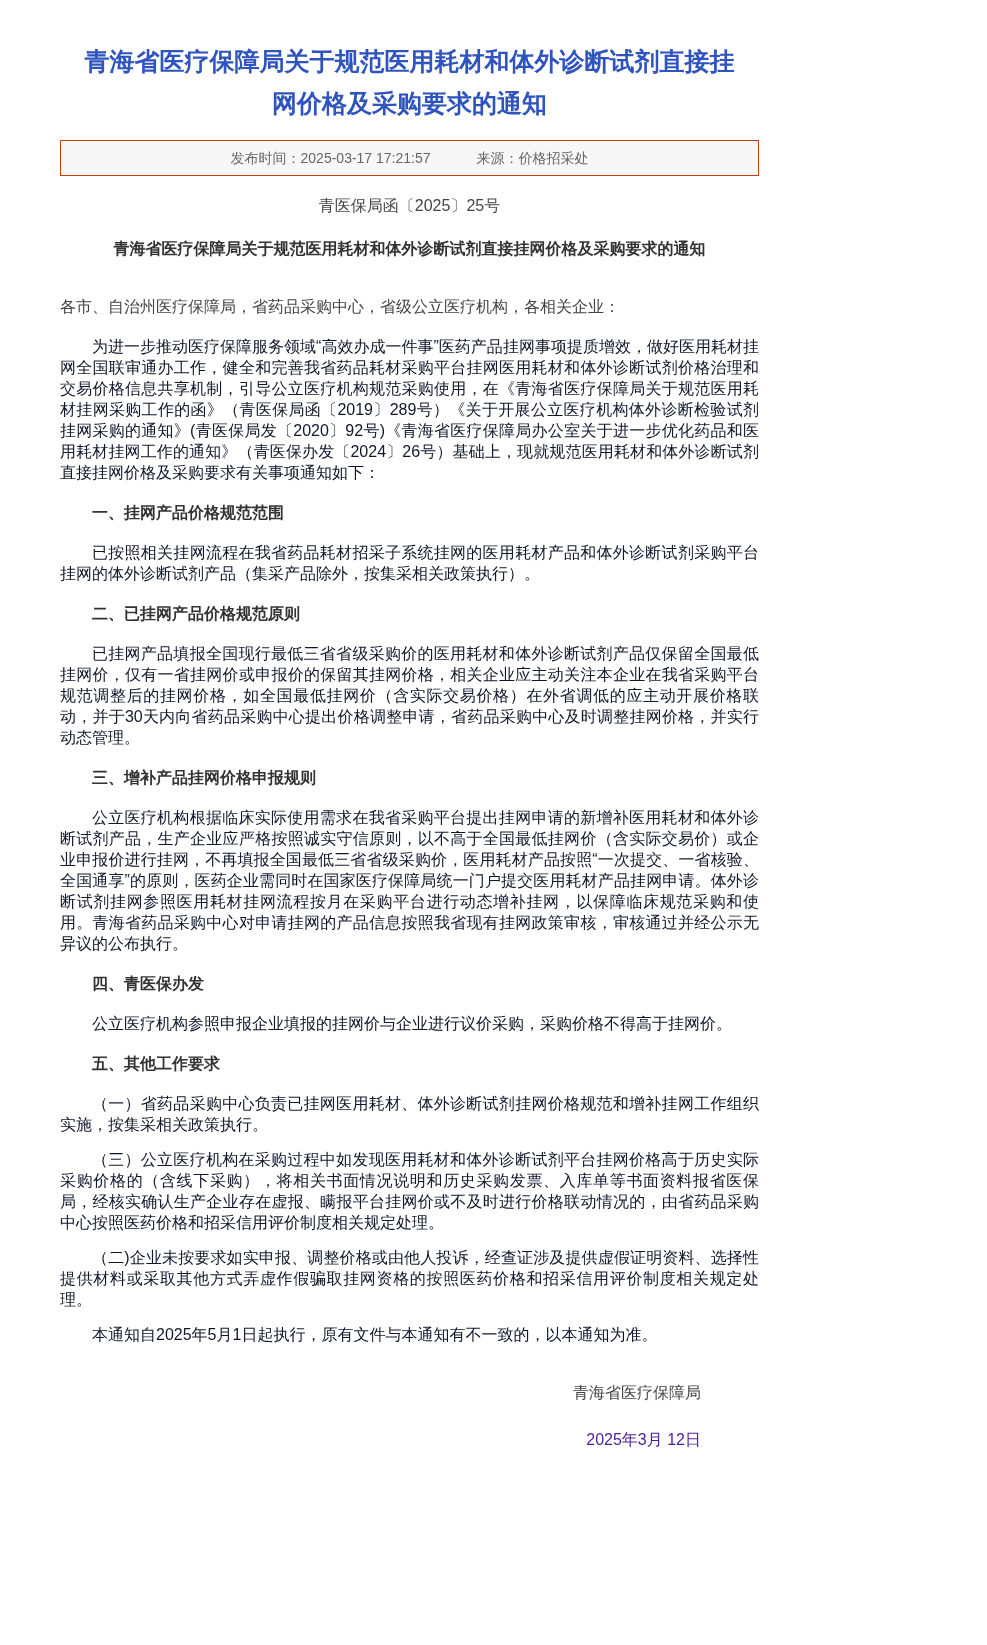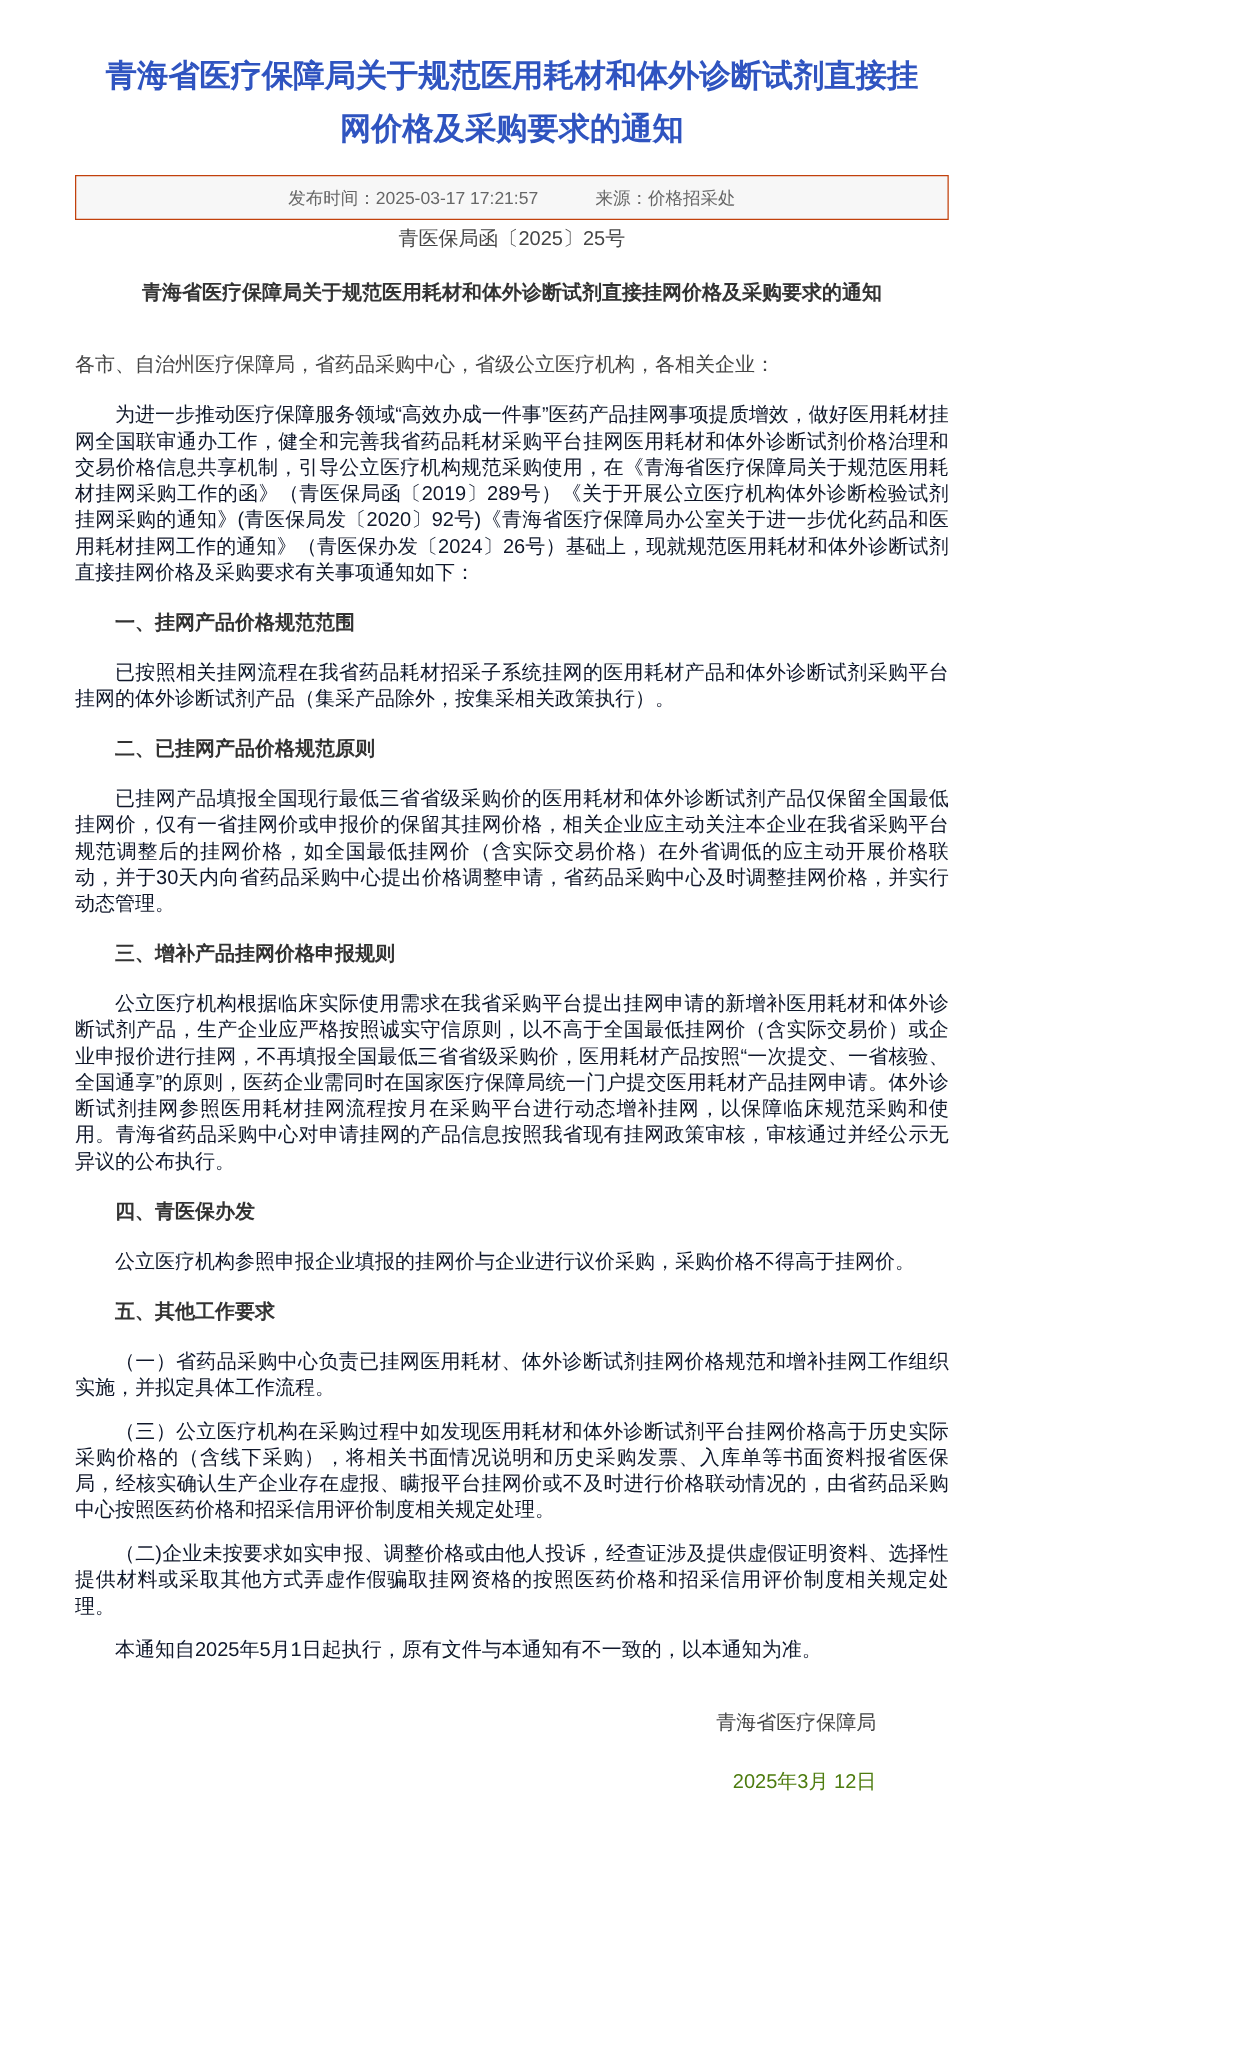--- a/index.html
+++ b/index.html
@@ -29,20 +29,21 @@
     line-height: 34px;
     background: #f7f7f7;
     border: 1px solid #c2410c;
     text-align: center;
     font-size: 14px;
     color: #666666;
   }
   .meta-bar .meta-item { display: inline-block; }
   .meta-bar .meta-source { margin-left: 42px; }
   .doc-number {
+    margin-top: 14px;
     font-size: 16px;
     line-height: 31px;
     text-align: center;
     color: #454545;
   }
   .doc-subtitle {
     margin-top: 12px;
     font-size: 16px;
     line-height: 31px;
     text-align: center;
@@ -78,21 +79,21 @@
     text-align: right;
     padding-right: 58px;
     color: #444444;
   }
   .signature-date {
     margin-top: 16px;
     font-size: 16px;
     line-height: 31px;
     text-align: right;
     padding-right: 58px;
-    color: #4d7c0f;
+    color: #4c1d95;
   }
 </style>
 </head>
 <body>
 
 <div class="page">
 
   <h1 class="page-title">青海省医疗保障局关于规范医用耗材和体外诊断试剂直接挂网价格及采购要求的通知</h1>
 
   <div class="meta-bar">
@@ -116,21 +117,21 @@
     <h2 class="section-heading">二、已挂网产品价格规范原则</h2>
     <p class="para">已挂网产品填报全国现行最低三省省级采购价的医用耗材和体外诊断试剂产品仅保留全国最低挂网价，仅有一省挂网价或申报价的保留其挂网价格，相关企业应主动关注本企业在我省采购平台规范调整后的挂网价格，如全国最低挂网价（含实际交易价格）在外省调低的应主动开展价格联动，并于30天内向省药品采购中心提出价格调整申请，省药品采购中心及时调整挂网价格，并实行动态管理。</p>
 
     <h2 class="section-heading">三、增补产品挂网价格申报规则</h2>
     <p class="para">公立医疗机构根据临床实际使用需求在我省采购平台提出挂网申请的新增补医用耗材和体外诊断试剂产品，生产企业应严格按照诚实守信原则，以不高于全国最低挂网价（含实际交易价）或企业申报价进行挂网，不再填报全国最低三省省级采购价，医用耗材产品按照“一次提交、一省核验、全国通享”的原则，医药企业需同时在国家医疗保障局统一门户提交医用耗材产品挂网申请。体外诊断试剂挂网参照医用耗材挂网流程按月在采购平台进行动态增补挂网，以保障临床规范采购和使用。青海省药品采购中心对申请挂网的产品信息按照我省现有挂网政策审核，审核通过并经公示无异议的公布执行。</p>
 
     <h2 class="section-heading">四、青医保办发</h2>
     <p class="para">公立医疗机构参照申报企业填报的挂网价与企业进行议价采购，采购价格不得高于挂网价。</p>
 
     <h2 class="section-heading">五、其他工作要求</h2>
-    <p class="para">（一）省药品采购中心负责已挂网医用耗材、体外诊断试剂挂网价格规范和增补挂网工作组织实施，并拟定具体工作流程。</p>
+    <p class="para">（一）省药品采购中心负责已挂网医用耗材、体外诊断试剂挂网价格规范和增补挂网工作组织实施，按集采相关政策执行。</p>
     <p class="para">（三）公立医疗机构在采购过程中如发现医用耗材和体外诊断试剂平台挂网价格高于历史实际采购价格的（含线下采购），将相关书面情况说明和历史采购发票、入库单等书面资料报省医保局，经核实确认生产企业存在虚报、瞒报平台挂网价或不及时进行价格联动情况的，由省药品采购中心按照医药价格和招采信用评价制度相关规定处理。</p>
     <p class="para">（二)企业未按要求如实申报、调整价格或由他人投诉，经查证涉及提供虚假证明资料、选择性提供材料或采取其他方式弄虚作假骗取挂网资格的按照医药价格和招采信用评价制度相关规定处理。</p>
 
     <p class="para">本通知自2025年5月1日起执行，原有文件与本通知有不一致的，以本通知为准。</p>
 
     <p class="signature">青海省医疗保障局</p>
     <p class="signature-date">2025年3月 12日</p>
 
   </div>
 </div>

